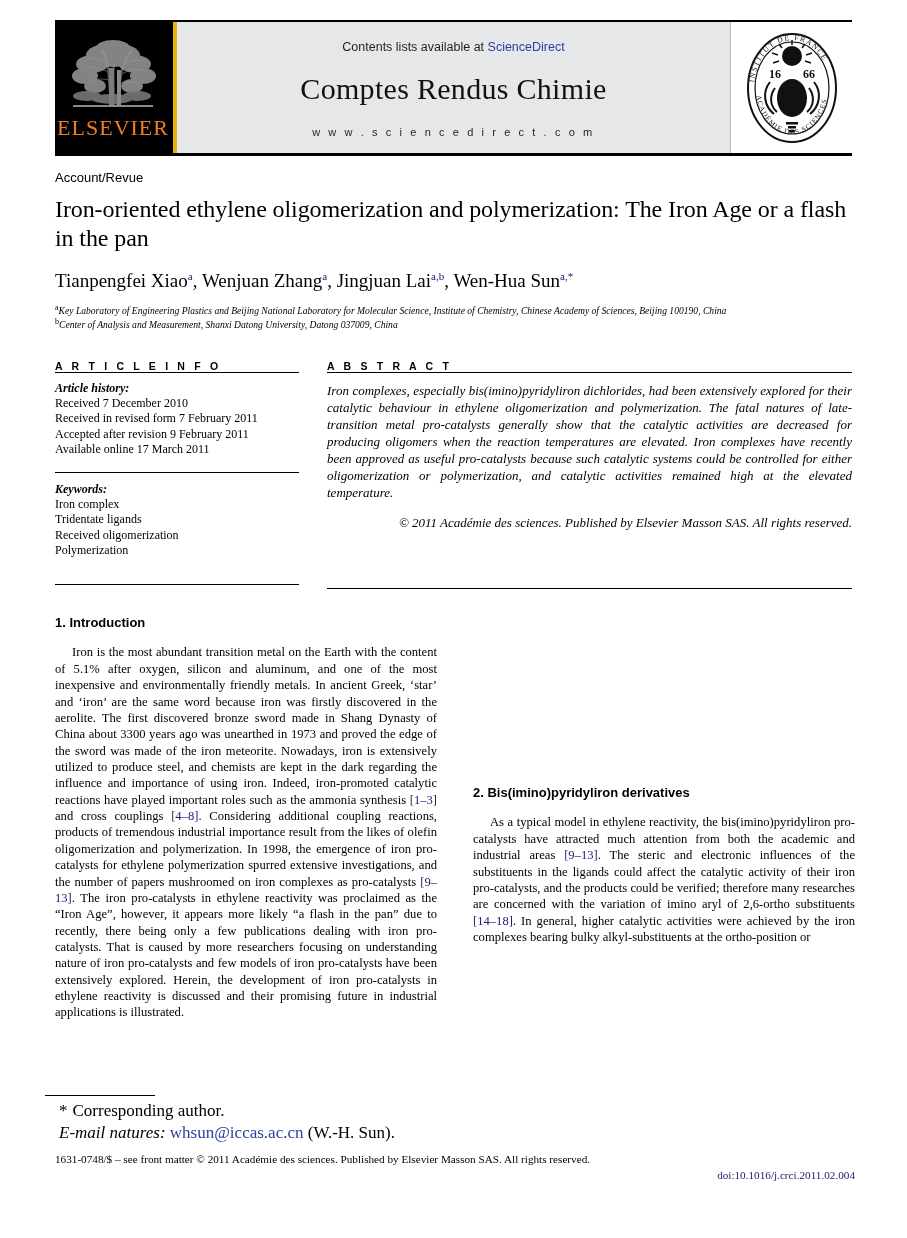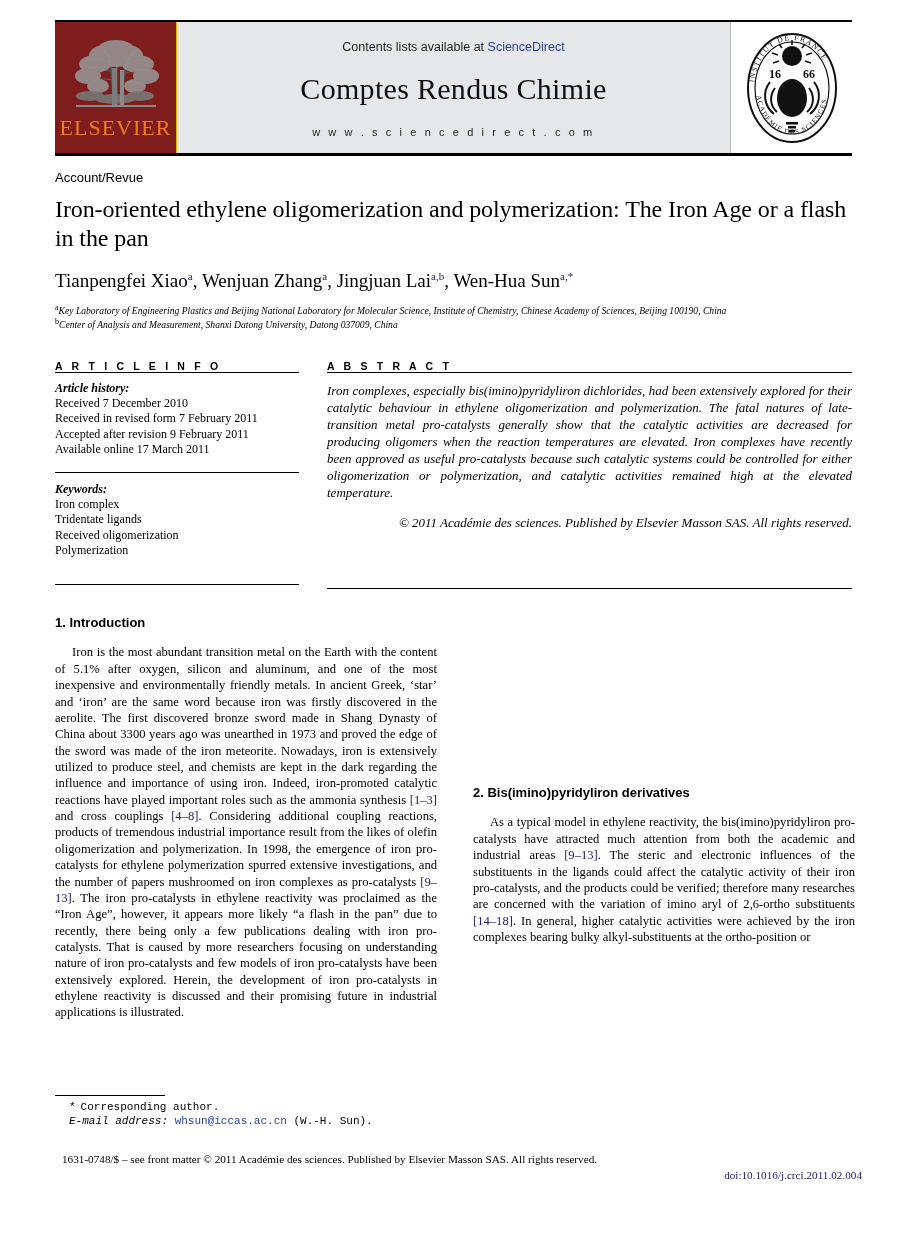--- a/index.html
+++ b/index.html
@@ -40,26 +40,26 @@
     border-top: 2.5px solid #000;
     border-bottom: 3px solid #000;
     display: flex;
     align-items: stretch;
     height: 136px;
     box-sizing: border-box;
   }
   .mast-logo {
     width: 122px;
     flex: 0 0 122px;
-    border-right: 1px solid #eab308;
+    border-right: 4px solid #eab308;
     box-sizing: border-box;
     display: flex;
     align-items: center;
-    justify-content: center;
-    background: #7f1d1d;
+    justify-content: flex-end;
+    background: #000000;
     padding: 3px 4px 1px 4px;
   }
   .mast-center {
     flex: 1 1 auto;
     background: #e6e7e9;
     display: flex;
     flex-direction: column;
     align-items: center;
     justify-content: center;
     padding: 6px 0 4px 0;
@@ -192,40 +192,39 @@
     text-align: justify;
     margin: 0;
     text-indent: 17px;
     hyphens: manual;
   }
   .ref { color: #1a1a6e; }
 
   
   .footnote {
     position: absolute;
-    left: 55px;
+    left: 45px;
     top: 1075px;
     width: 382px;
-    font-size: 11px;
+    font-size: 17px;
     line-height: 1.3;
-    font-family: Liberation Mono, monospace;
   }
   .footnote .fn-rule {
     border-top: 0.9px solid #000;
     width: 110px;
     margin-bottom: 4px;
   }
   .footnote .star { margin-right: 5px; }
   .fn-ind { padding-left: 14px; }
   .fn-em { font-style: italic; }
   .mail { color: #2b3f9e; }
 
   .footer {
     position: absolute;
-    left: 62px;
+    left: 55px;
     top: 1131px;
     width: 800px;
     font-size: 11.2px;
     line-height: 1.45;
   }
   .footer .doi { color: #1a1a6e; text-align: right; }
 </style>
 </head>
 <body>
 
@@ -389,21 +388,21 @@
       <p class="bodytext"><span>As a typical model in ethylene reactivity, the bis(imino)pyridyliron pro-catalysts have attracted much attention from both the academic and industrial areas </span><span class="ref">[9–13]</span><span>. The steric and electronic influences of the substituents in the ligands could affect the catalytic activity of their iron pro-catalysts, and the products could be verified; therefore many researches are concerned with the variation of imino aryl of 2,6-ortho substituents </span><span class="ref">[14–18]</span><span>. In general, higher catalytic activities were achieved by the iron complexes bearing bulky alkyl-substituents at the ortho-position or</span></p>
     </div>
   </div>
 
   <div class="footnote">
     <div class="fn-rule"></div>
     <div class="fn-ind">
       <span class="star">*</span><span>Corresponding author.</span>
     </div>
     <div class="fn-ind">
-      <span class="fn-em">E-mail address:</span>
+      <span class="fn-em">E-mail natures:</span>
       <span class="mail">whsun@iccas.ac.cn</span>
       <span>(W.-H. Sun).</span>
     </div>
   </div>
 
   <div class="footer">
     <div>1631-0748/$ – see front matter © 2011 Académie des sciences. Published by Elsevier Masson SAS. All rights reserved.</div>
     <div class="doi">doi:10.1016/j.crci.2011.02.004</div>
   </div>
 

